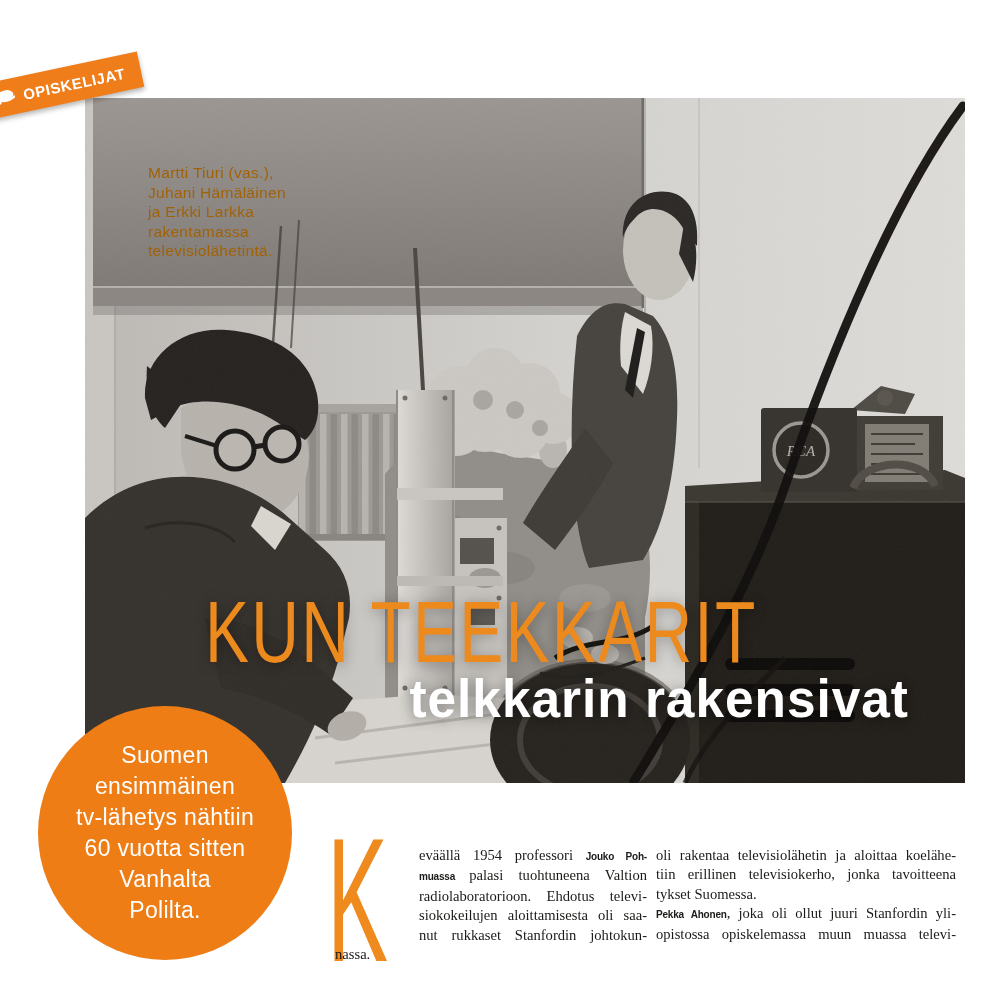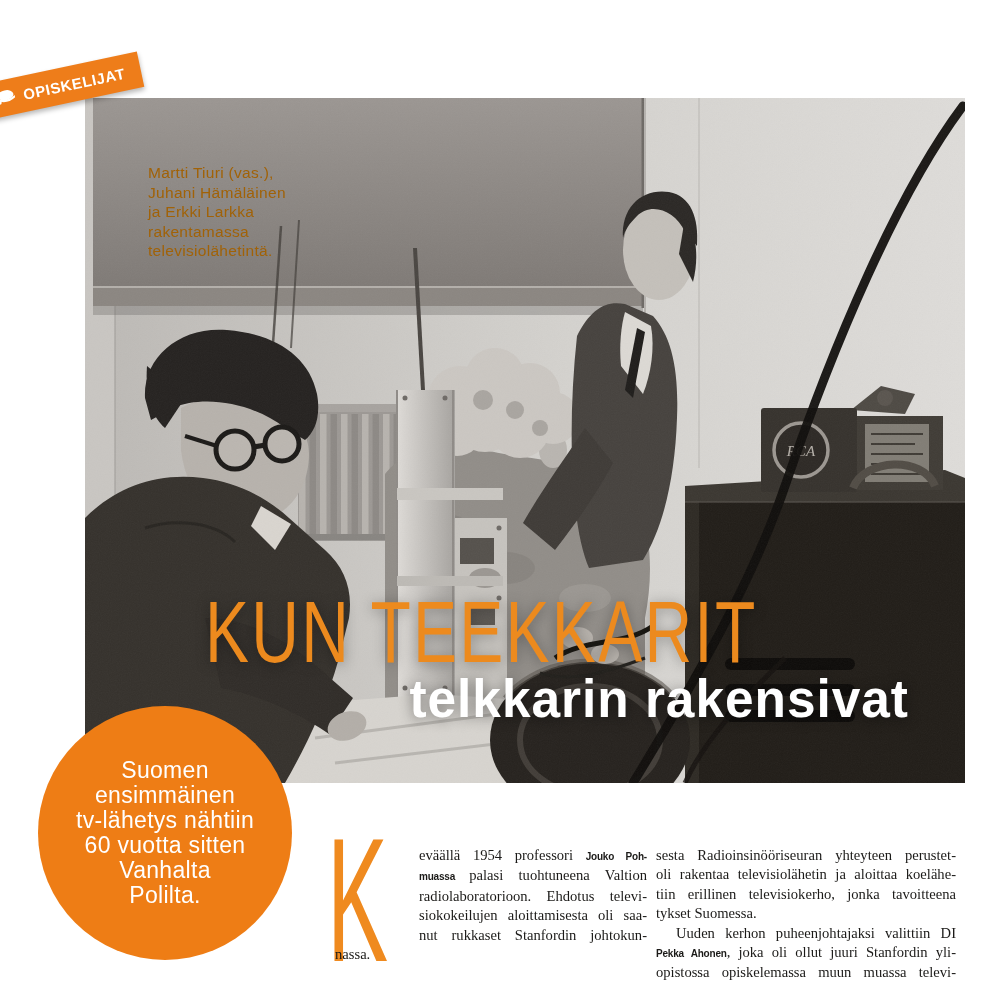--- a/index.html
+++ b/index.html
@@ -24,21 +24,21 @@
   .t1{position:absolute;left:205px;top:592px;font-size:88px;line-height:80px;font-weight:400;
       color:#ec8a1e;transform:scaleX(.75);transform-origin:left top;letter-spacing:3px;
       white-space:nowrap;text-shadow:0 2px 16px rgba(0,0,0,.35);}
   .t2{position:absolute;right:81px;top:672px;font-size:53px;line-height:54px;font-weight:bold;
       color:#ffffff;letter-spacing:1px;white-space:nowrap;transform:scaleX(.97);
       transform-origin:right top;text-shadow:0 2px 14px rgba(0,0,0,.45);}
 
   
   .circle{position:absolute;left:38px;top:706px;width:254px;height:254px;border-radius:50%;
           background:#ee7d15;color:#fff;display:flex;align-items:center;justify-content:center;
-          text-align:center;font-size:23px;line-height:25px;white-space:pre-line;letter-spacing:.3px;}
+          text-align:center;font-size:23px;line-height:31px;white-space:pre-line;letter-spacing:.3px;}
 
   
   .dropcap{position:absolute;left:327px;top:835px;font-size:176px;line-height:130px;
            color:#ef8a1f;transform:scaleX(.52);transform-origin:left top;}
   .col{position:absolute;top:846px;font-family:"Liberation Serif",serif;font-size:14.6px;
        line-height:19.4px;color:#1b1a18;}
   .col1{left:335px;width:312px;}
   .col2{left:656px;width:300px;}
   .line{text-align:justify;text-align-last:justify;}
   .line.left{text-align-last:left;}
@@ -240,22 +240,20 @@
   <div class="dropcap">K</div>
   <div class="col col1">
       <div class="line ind"><span>eväällä 1954 professori </span><span class="bname">Jouko Poh-</span></div>
       <div class="line ind"><span class="bname">muassa </span><span>palasi tuohtuneena Valtion</span></div>
       <div class="line ind"><span>radiolaboratorioon. Ehdotus televi-</span></div>
       <div class="line ind"><span>siokokeilujen aloittamisesta oli saa-</span></div>
       <div class="line ind"><span>nut rukkaset Stanfordin johtokun-</span></div>
       <div class="line left"><span>nassa.</span></div>
     </div>
   <div class="col col2">
-      <div class="line"><span>sesta Radioinsinööriseuran yhteyteen perustet-</span></div>
       <div class="line"><span>oli rakentaa televisiolähetin ja aloittaa koelähe-</span></div>
       <div class="line"><span>tiin erillinen televisiokerho, jonka tavoitteena</span></div>
       <div class="line left"><span>tykset Suomessa.</span></div>
-      <div class="line pind"><span>Uuden kerhon puheenjohtajaksi valittiin DI</span></div>
       <div class="line"><span class="bname">Pekka Ahonen</span><span>, joka oli ollut juuri Stanfordin yli-</span></div>
       <div class="line"><span>opistossa opiskelemassa muun muassa televi-</span></div>
     </div>
 
 </div>
 
 </body></html>

